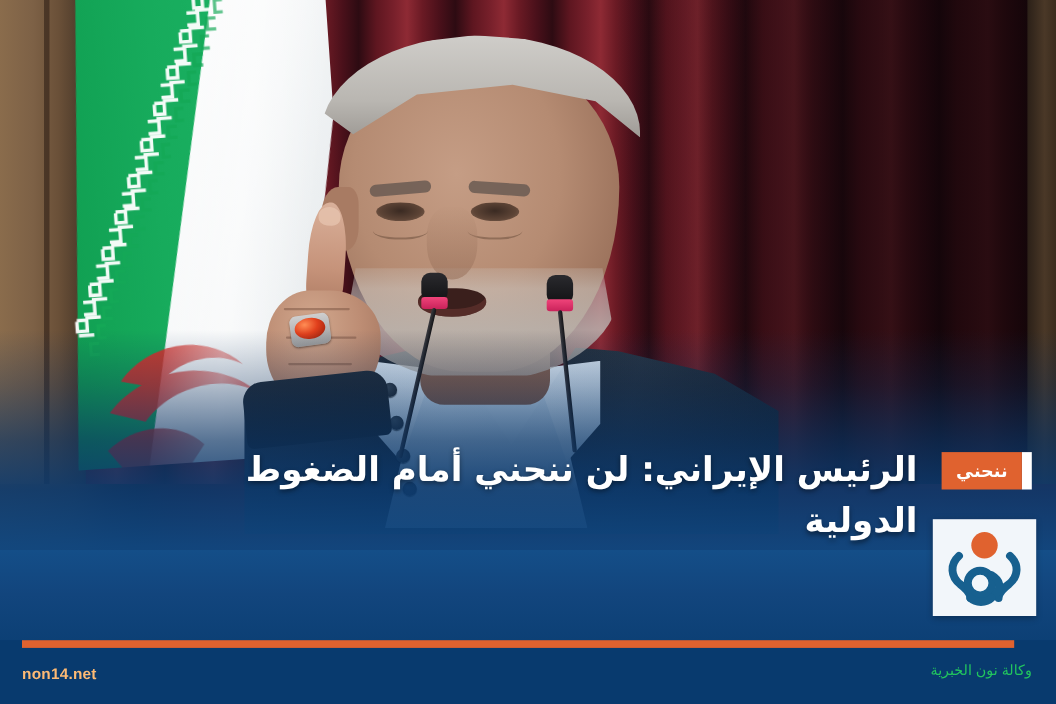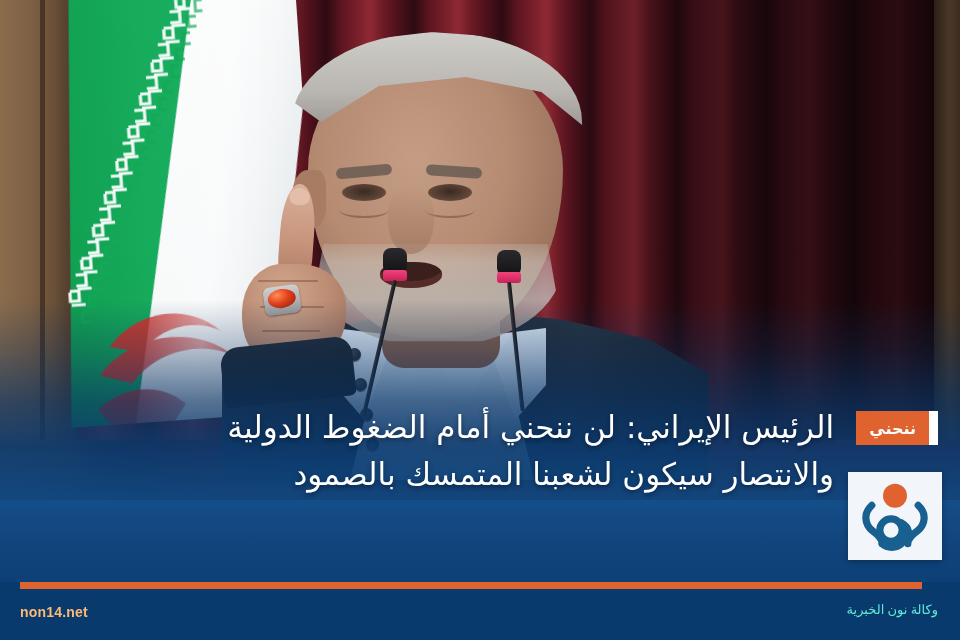--- a/index.html
+++ b/index.html
@@ -241,21 +241,21 @@
   
   .headline{
     position:absolute;
     right:126px;
     top:404px;
     width:690px;
     text-align:right;
     direction:rtl;
     color:#ffffff;
     font-family:"DejaVu Sans","Liberation Sans",sans-serif;
-    font-weight:400;
+    font-weight:700;
     font-size:31px;
     line-height:1.52;
     letter-spacing:0px;
     text-shadow:0 2px 5px rgba(0,0,0,.45);
   }
 
   
   .badge-wrap{
     position:absolute;right:18px;top:411px;
     display:flex;align-items:stretch;direction:rtl;
@@ -294,22 +294,22 @@
     background:#e0622f;
   }
   .site{
     position:absolute;left:20px;top:22px;
     color:#fdba74;font-size:14px;font-weight:700;
     font-family:"Liberation Sans",sans-serif;
     letter-spacing:.2px;
   }
   .agency{
     position:absolute;right:22px;top:20px;
-    color:#5eead4;font-size:13px;font-weight:400;
-    font-family:Liberation Serif, serif;
+    color:#22c55e;font-size:13px;font-weight:400;
+    font-family:Liberation Sans, sans-serif;
     direction:rtl;
   }
 </style>
 </head>
 <body>
 
 <div class="stage">
 
   <div class="photo">
 
@@ -410,21 +410,20 @@
       <div class="mic-band" style="left:0;top:22px;"></div>
       <div class="mic-stem" style="left:10px;top:32px;height:130px;transform:rotate(-6deg);"></div>
     </div>
 
     <div class="overlay"></div>
     <div class="overlay2"></div>
   </div>
 
   <div class="headline">
     <div>الرئيس الإيراني: لن ننحني أمام الضغوط الدولية</div>
-    <div>والانتصار سيكون لشعبنا المتمسك بالصمود</div>
   </div>
 
   <div class="badge-wrap">
     <div class="badge-bar"></div>
     <div class="badge">ننحني</div>
   </div>
 
   <div class="logo">
     <svg viewBox="0 0 100 96" width="80" height="77">
       <circle cx="50" cy="22" r="15" fill="#e0622f"></circle>

